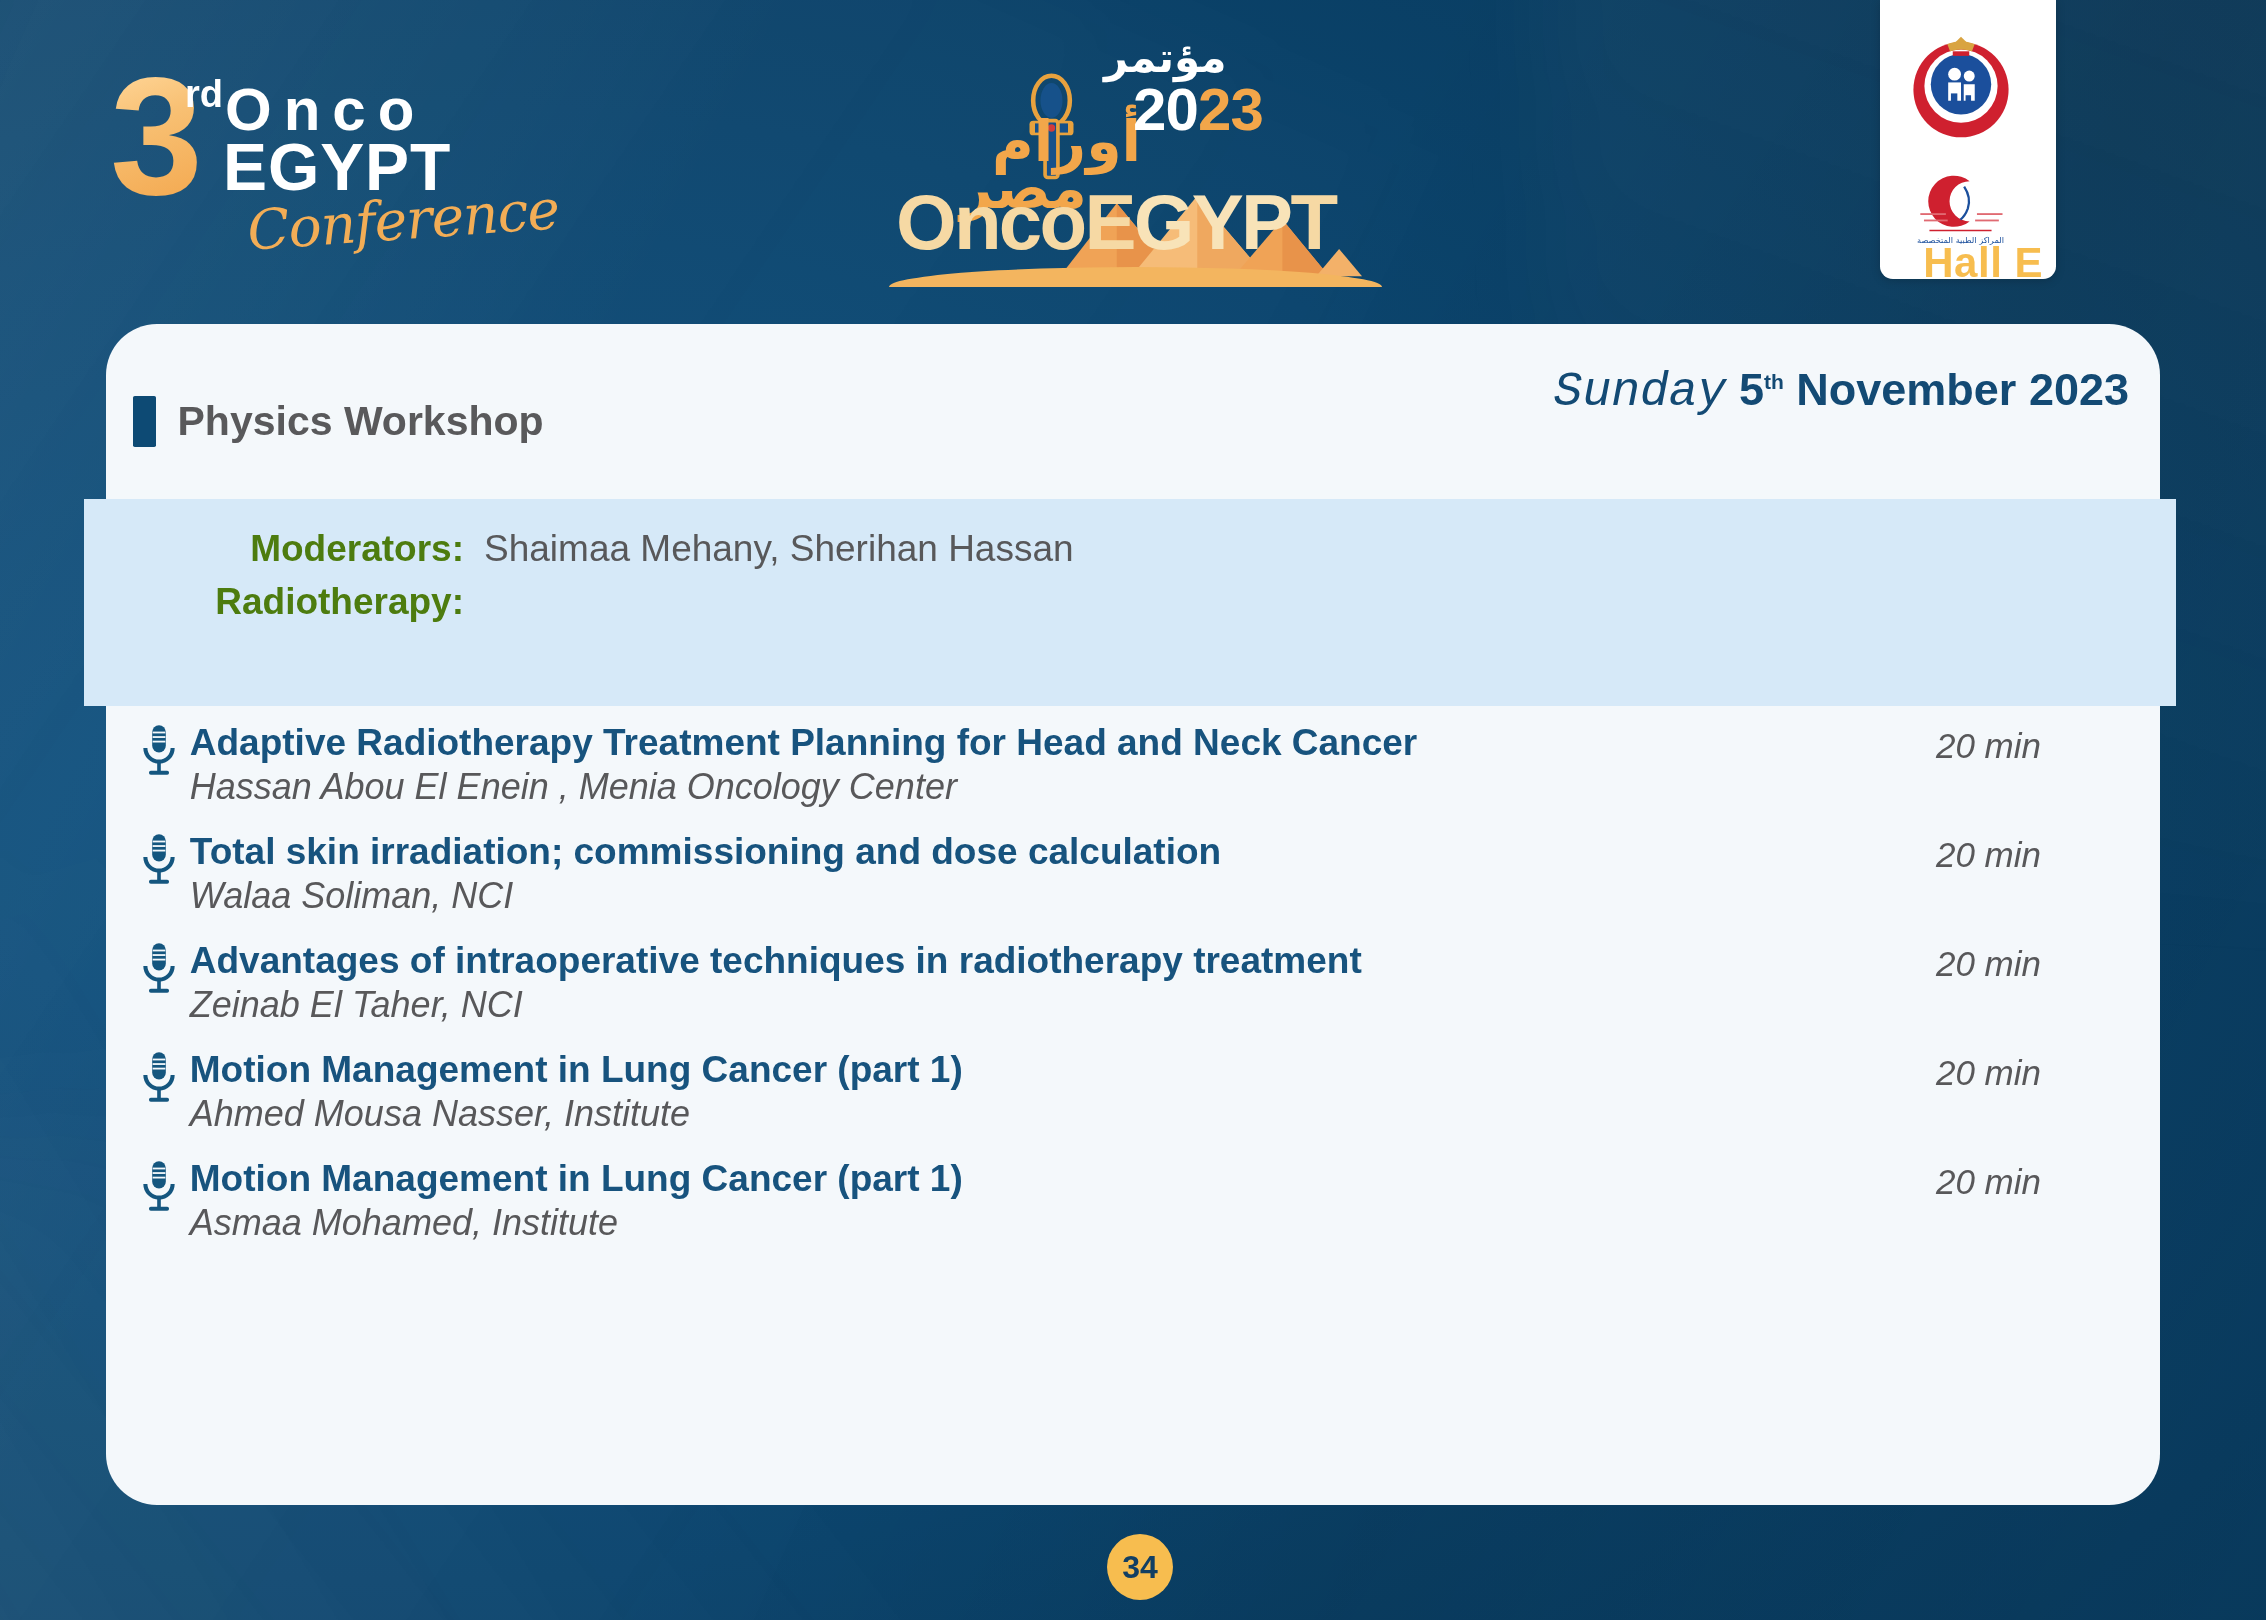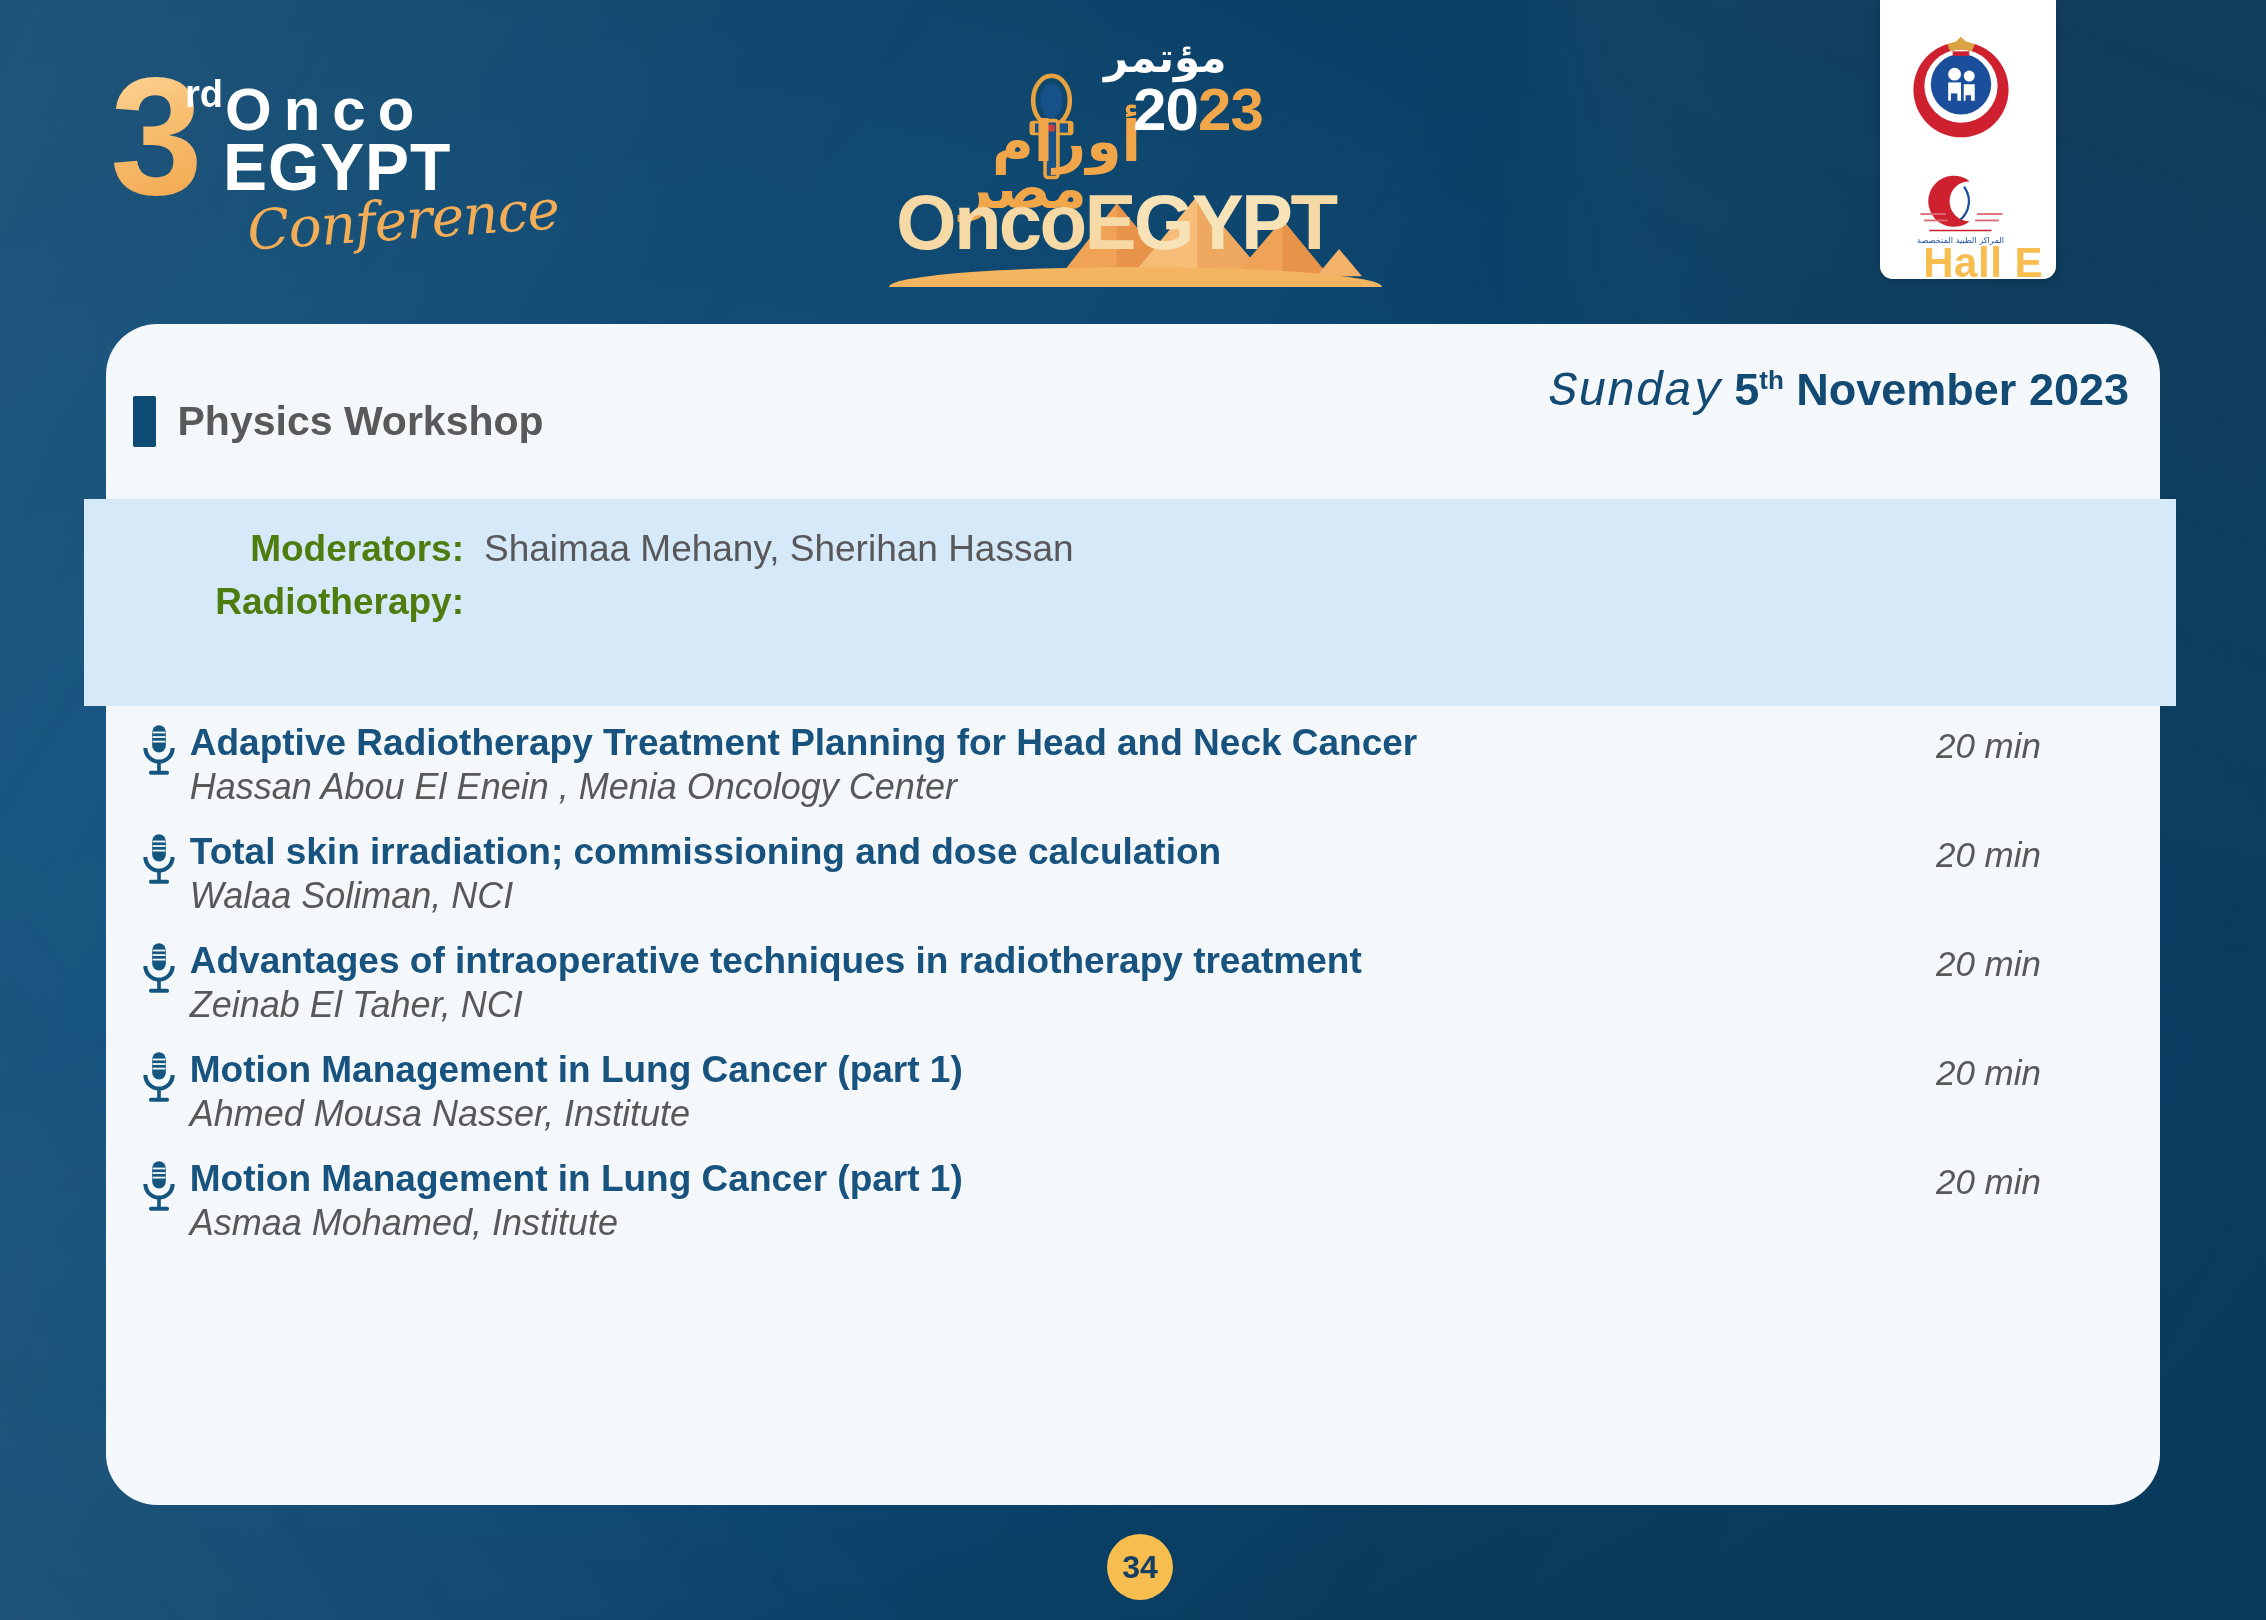--- a/index.html
+++ b/index.html
@@ -124,21 +124,21 @@
     background:#f4f8fb;border-radius:51px;
   }
   #date{
     position:absolute;right:31px;top:40px;white-space:nowrap;
     font-size:45px;font-weight:bold;color:#134a74;
   }
   #date .script{
     font-family:Liberation Mono, monospace;font-style:italic;font-weight:normal;
     font-size:48px;
   }
-  #date .sup{font-size:26px;vertical-align:super;}
+  #date .sup{font-size:21px;vertical-align:super;}
 
   #session{position:absolute;left:26.5px;top:72px;display:flex;align-items:stretch;}
   .accent-bar{width:23px;background:#0d4a74;border-radius:1.8px;margin-right:22px;}
   .sess-text{display:flex;flex-direction:column;justify-content:center;}
   .sess-time{font-size:41px;font-weight:bold;color:#59595b;line-height:51px;}
   .sess-name{font-size:41px;font-weight:bold;color:#59595b;line-height:51px;}
 
   
   #mod-band{
     position:absolute;left:-22px;top:175px;width:2092px;height:207px;

